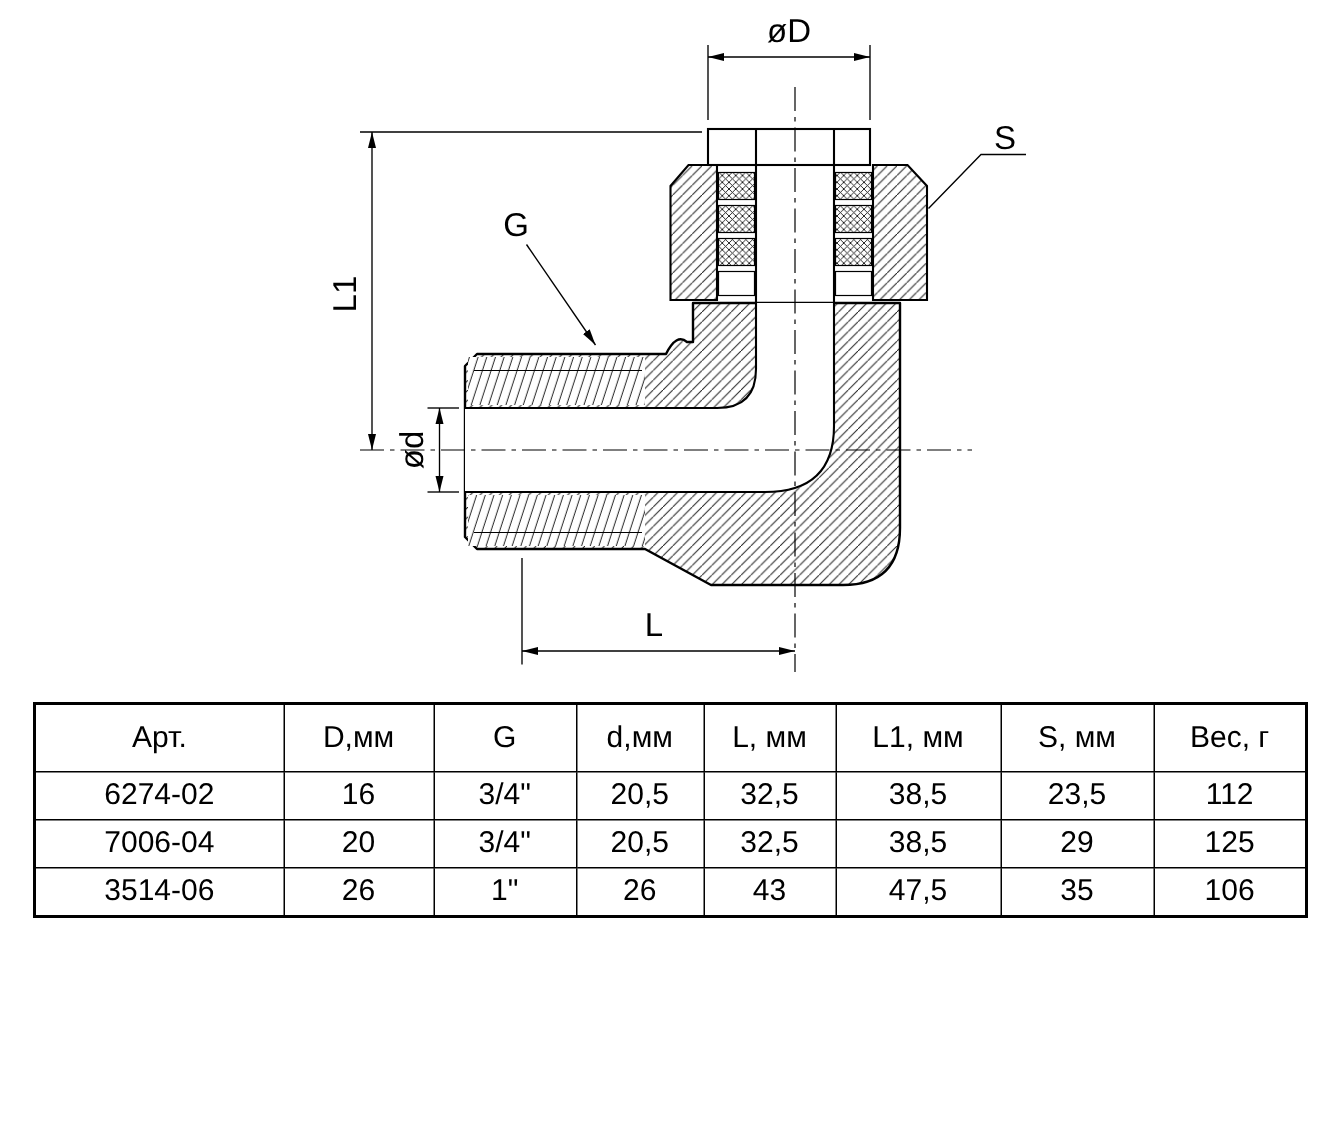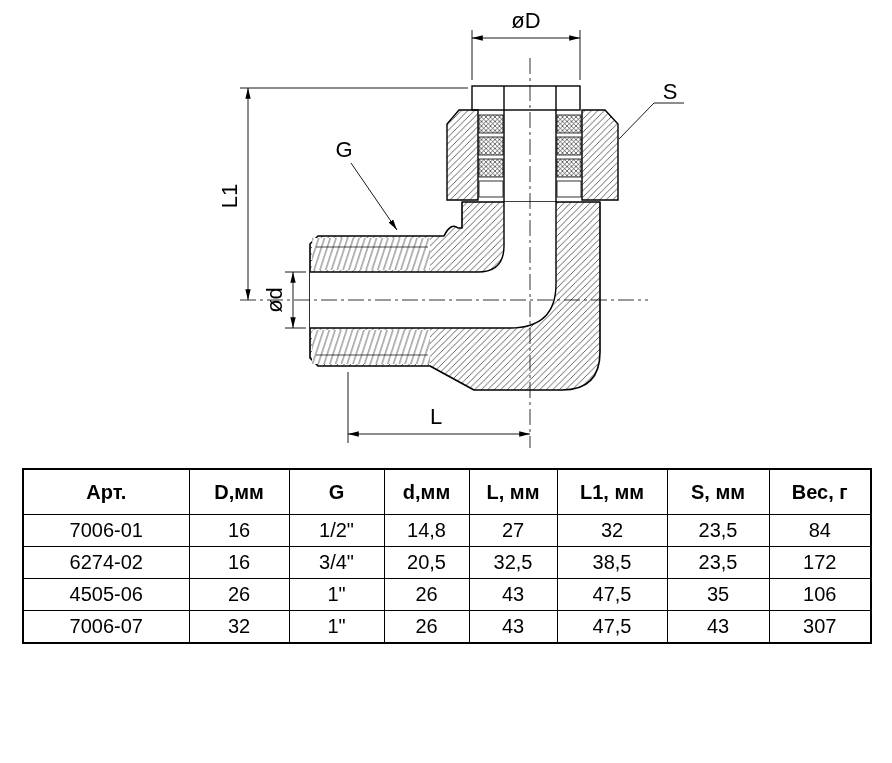--- a/index.html
+++ b/index.html
@@ -28,21 +28,21 @@
   table.spec th, table.spec td {
     border: 1px solid #000;
     text-align: center;
     vertical-align: middle;
     font-size: 20px;
     color: #000;
     padding: 0;
     overflow: hidden;
     white-space: nowrap;
   }
-  table.spec th { height: 44px; font-weight: 700; }
+  table.spec th { height: 44px; font-weight: 400; }
   table.spec td { height: 31px; }
 </style>
 </head>
 <body>
 
 <div class="page">
 
   <div class="drawing-wrap">
     <svg width="892" height="460" viewBox="0 0 892 460">
       <defs>
@@ -167,55 +167,45 @@
         <th>G</th>
         <th>d,мм</th>
         <th>L, мм</th>
         <th>L1, мм</th>
         <th>S, мм</th>
         <th>Вес, г</th>
       </tr>
     </thead>
     <tbody>
         <tr>
-          <td>7006-01</td>
-          <td>16</td>
-          <td>1/2"</td>
-          <td>14,8</td>
-          <td>27</td>
-          <td>32</td>
-          <td>23,5</td>
-          <td>84</td>
-        </tr>
-        <tr>
           <td>6274-02</td>
           <td>16</td>
           <td>3/4"</td>
           <td>20,5</td>
           <td>32,5</td>
           <td>38,5</td>
           <td>23,5</td>
-          <td>172</td>
+          <td>112</td>
         </tr>
         <tr>
-          <td>4505-06</td>
+          <td>7006-04</td>
+          <td>20</td>
+          <td>3/4"</td>
+          <td>20,5</td>
+          <td>32,5</td>
+          <td>38,5</td>
+          <td>29</td>
+          <td>125</td>
+        </tr>
+        <tr>
+          <td>3514-06</td>
           <td>26</td>
           <td>1"</td>
           <td>26</td>
           <td>43</td>
           <td>47,5</td>
           <td>35</td>
           <td>106</td>
         </tr>
-        <tr>
-          <td>7006-07</td>
-          <td>32</td>
-          <td>1"</td>
-          <td>26</td>
-          <td>43</td>
-          <td>47,5</td>
-          <td>43</td>
-          <td>307</td>
-        </tr>
       </tbody>
   </table>
 
 </div>
 
 </body></html>

